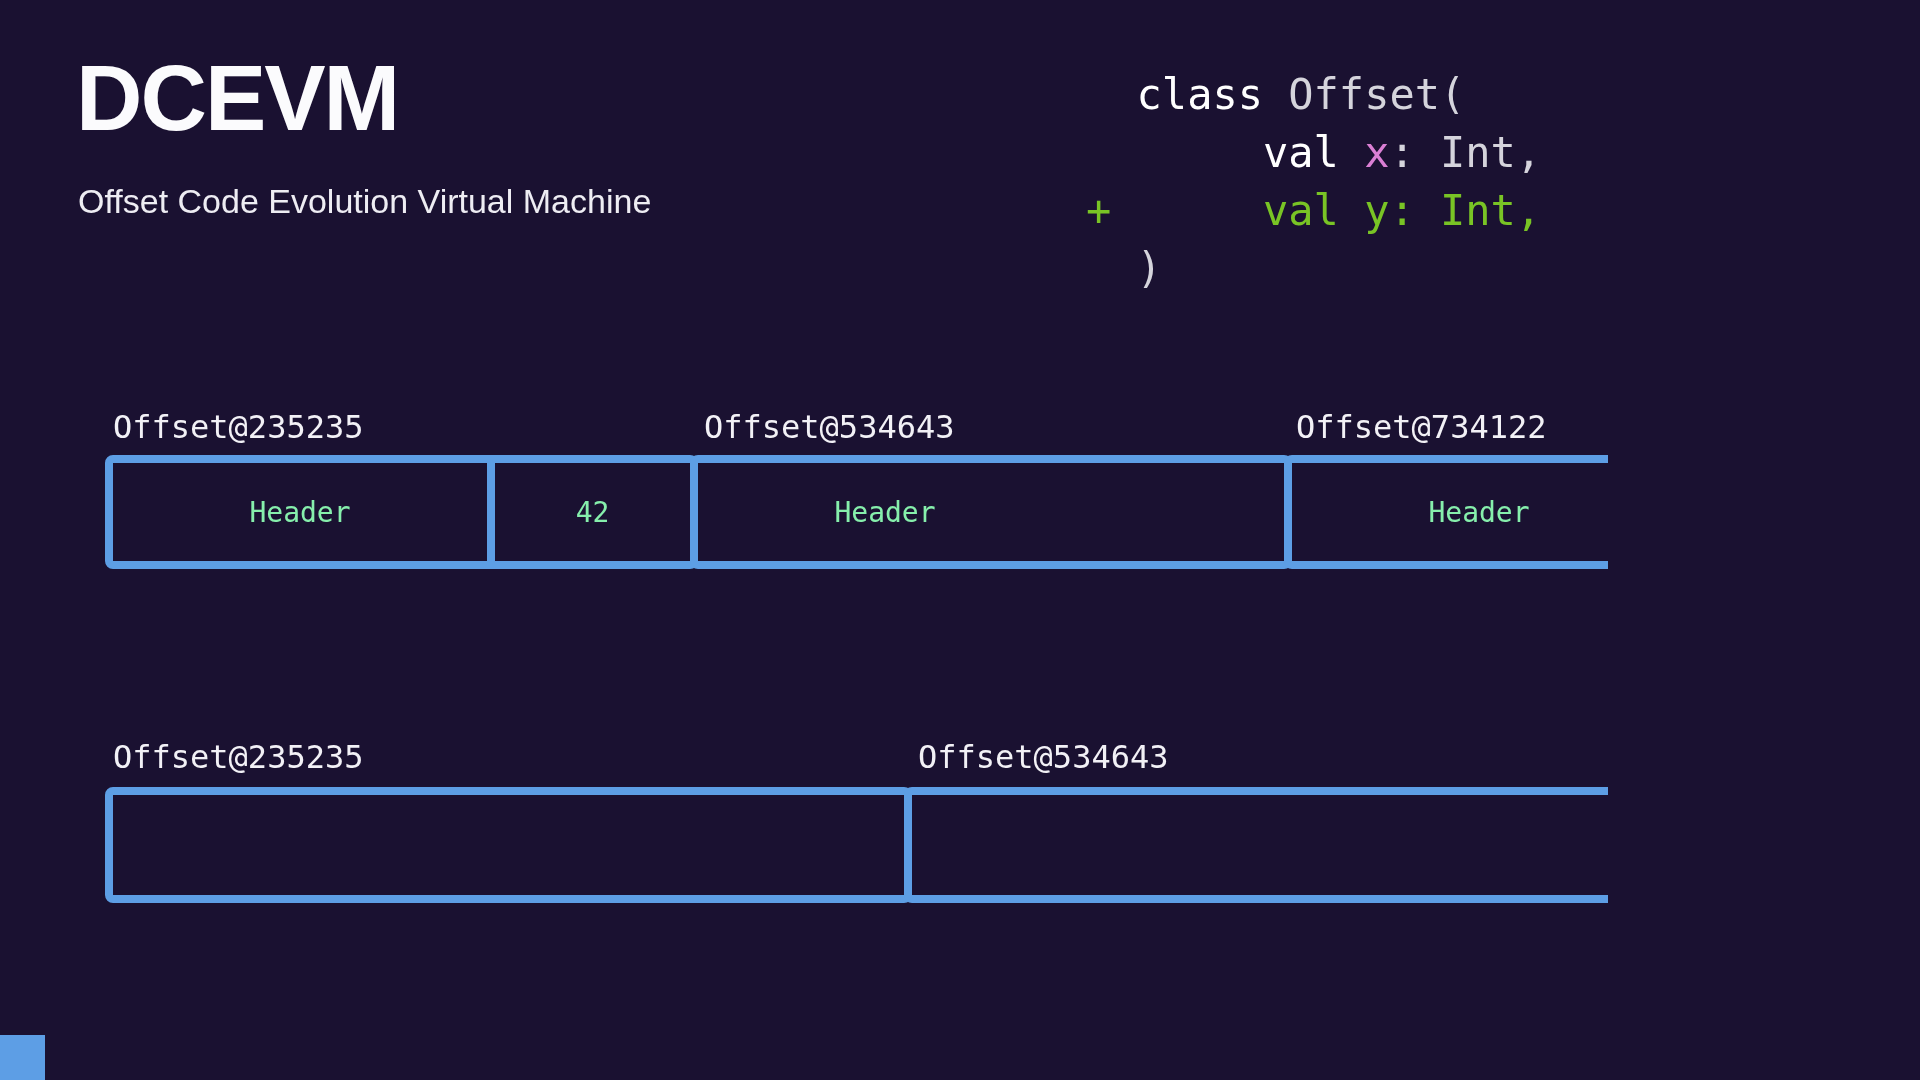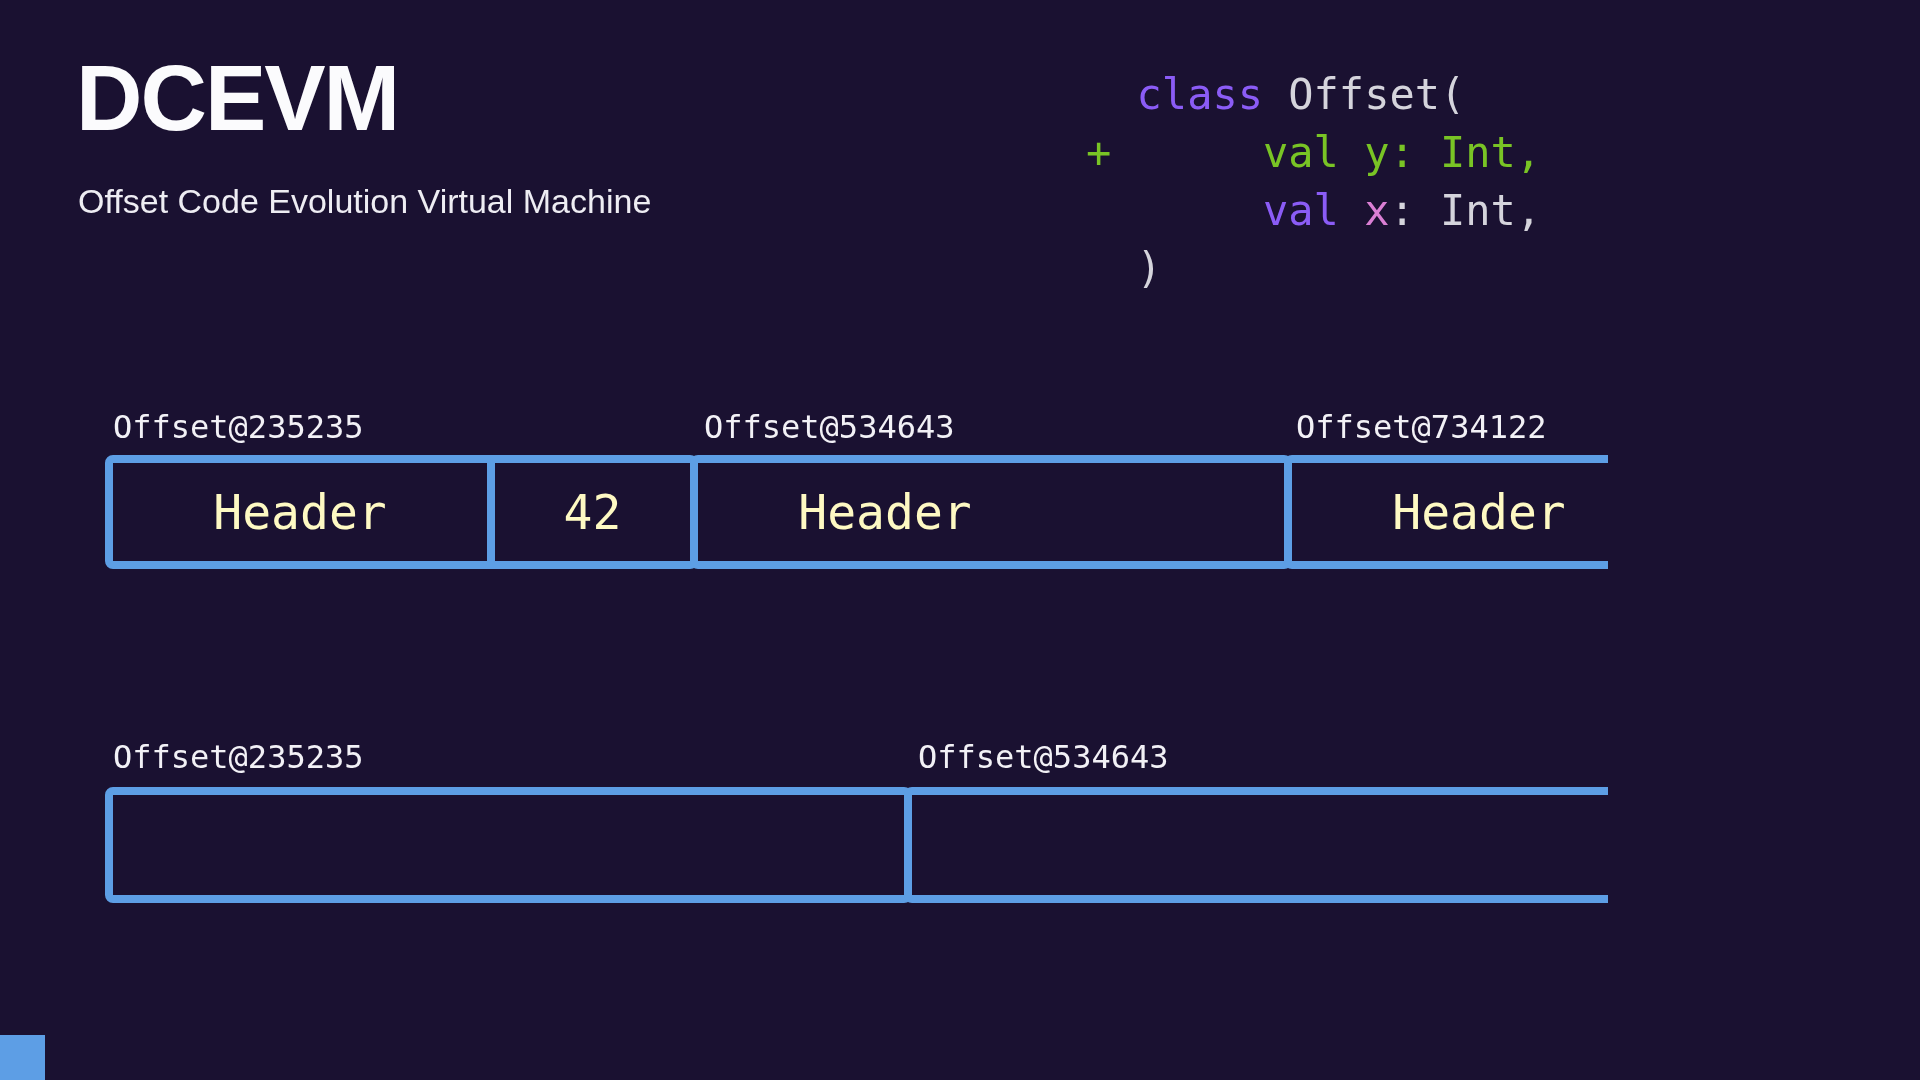--- a/index.html
+++ b/index.html
@@ -8,54 +8,54 @@
 
   
   .title{position:absolute;left:76px;top:46px;font-size:92px;font-weight:bold;
          letter-spacing:-2px;color:#fbfbfd;}
   .subtitle{position:absolute;left:78px;top:182px;font-size:34px;color:#eeedf3;}
 
   
   .code{position:absolute;left:1086px;top:66px;font-family:"DejaVu Sans Mono",monospace;
         font-size:42px;line-height:58px;}
   .code-line{white-space:pre;}
-  .tk-kw{color:#8b5cf6;}
+  .tk-kw{color:#ffffff;}
   .tk-pl{color:#d5d4dc;text-align:center;}
   .tk-pr{color:#da7fd4;}
   .tk-add{color:#79c425;}
 
   
   .obj-label{position:absolute;font-family:"DejaVu Sans Mono",monospace;font-size:32px;
              line-height:40px;color:#f2f1f6;white-space:pre;}
 
   
   .obj-box{position:absolute;box-sizing:border-box;border:8px solid #5d9ee5;
            border-radius:8px;display:flex;align-items:stretch;}
   .row1 .obj-box{top:455px;height:114px;}
   .row2 .obj-box{top:787px;height:116px;}
-  .cell{font-family:"DejaVu Sans Mono",monospace;font-size:48px;color:#fef9c3;
+  .cell{font-family:"DejaVu Sans Mono",monospace;font-size:28px;color:#86efac;
         display:flex;align-items:center;justify-content:center;}
   .cell-header{flex:0 0 374px;}
   .cell-value{flex:1 1 auto;border-left:8px solid #5d9ee5;text-align:center;}
 
   
   .corner-accent{position:absolute;left:0;top:1035px;width:45px;height:45px;background:#5d9ee5;}
 </style>
 </head>
 <body>
 
 <div class="slide">
 
   <div class="title">DCEVM</div>
   <div class="subtitle">Offset Code Evolution Virtual Machine</div>
 
   <div class="code">
     <div class="code-line"><span class="tk-kw">  class</span><span class="tk-pl"> Offset(</span></div>
+    <div class="code-line"><span class="tk-kw">       val </span><span class="tk-pr">x</span><span class="tk-pl">: Int,</span></div>
     <div class="code-line"><span class="tk-add">+      val y: Int,</span></div>
-    <div class="code-line"><span class="tk-kw">       val </span><span class="tk-pr">x</span><span class="tk-pl">: Int,</span></div>
     <div class="code-line"><span class="tk-pl">  )</span></div>
   </div>
 
   <div class="row1">
     <div class="obj-label" style="left:113px;top:407px;">Offset@235235</div>
     <div class="obj-label" style="left:704px;top:407px;">Offset@534643</div>
     <div class="obj-label" style="left:1296px;top:407px;">Offset@734122</div>
     <div class="obj-label" style="left:1887px;top:407px;">Off</div>
 
     <div class="obj-box" style="left:105px;width:593px;">

